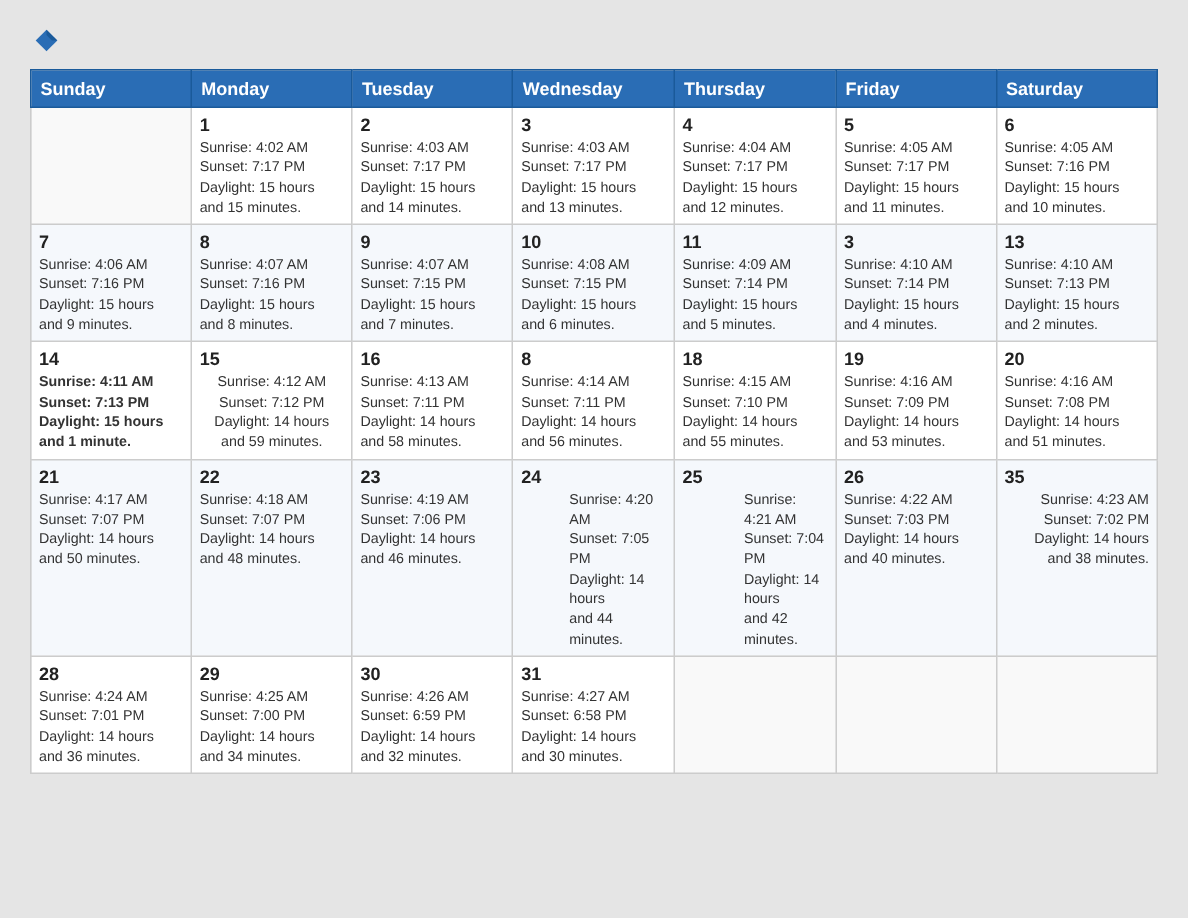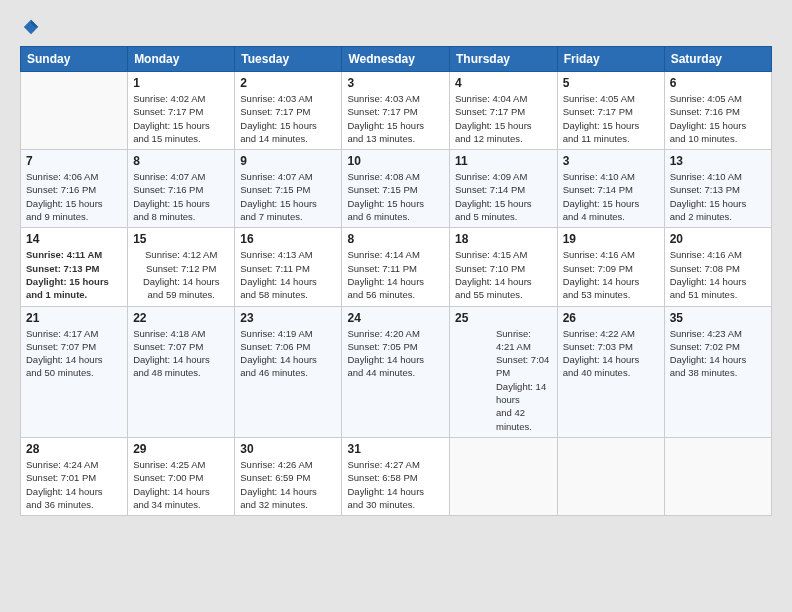--- a/index.html
+++ b/index.html
@@ -304,42 +304,42 @@
           </td>
           <td>
             <span class="day-num">23</span>
             <div class="day-info" style="white-space: pre-line;">Sunrise: 4:19 AM
 Sunset: 7:06 PM
 Daylight: 14 hours
 and 46 minutes.</div>
           </td>
           <td>
             <span class="day-num">24</span>
-            <div class="day-info" style="white-space: pre-line;">Sunrise: 4:20 AM
+            <div class="day-info" style="white-space: pre-line; margin-left: 32px;">Sunrise: 4:20 AM
 Sunset: 7:05 PM
 Daylight: 14 hours
 and 44 minutes.</div>
           </td>
           <td>
             <span class="day-num">25</span>
             <div class="day-info" style="white-space: pre-line; margin-left: 41px;">Sunrise: 4:21 AM
 Sunset: 7:04 PM
 Daylight: 14 hours
 and 42 minutes.</div>
           </td>
           <td>
             <span class="day-num">26</span>
             <div class="day-info" style="white-space: pre-line;">Sunrise: 4:22 AM
 Sunset: 7:03 PM
 Daylight: 14 hours
 and 40 minutes.</div>
           </td>
           <td>
             <span class="day-num">35</span>
-            <div class="day-info" style="white-space: pre-line;">Sunrise: 4:23 AM
+            <div class="day-info" style="white-space: pre-line; text-align: right;">Sunrise: 4:23 AM
 Sunset: 7:02 PM
 Daylight: 14 hours
 and 38 minutes.</div>
           </td>
         </tr>
         <tr class="last-row">
           <td>
             <span class="day-num">28</span>
             <div class="day-info" style="white-space: pre-line;">Sunrise: 4:24 AM
 Sunset: 7:01 PM

